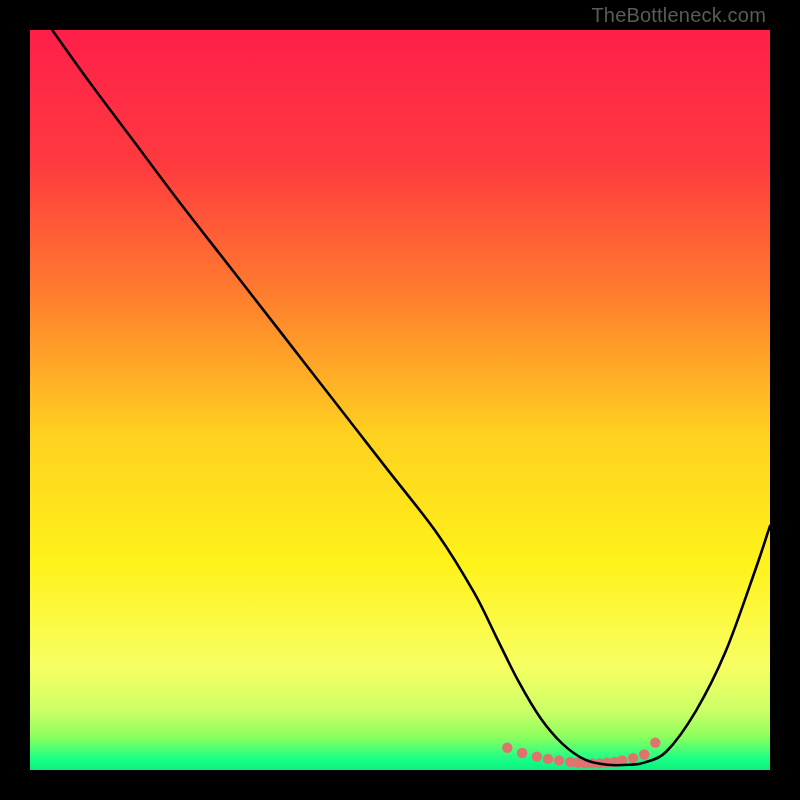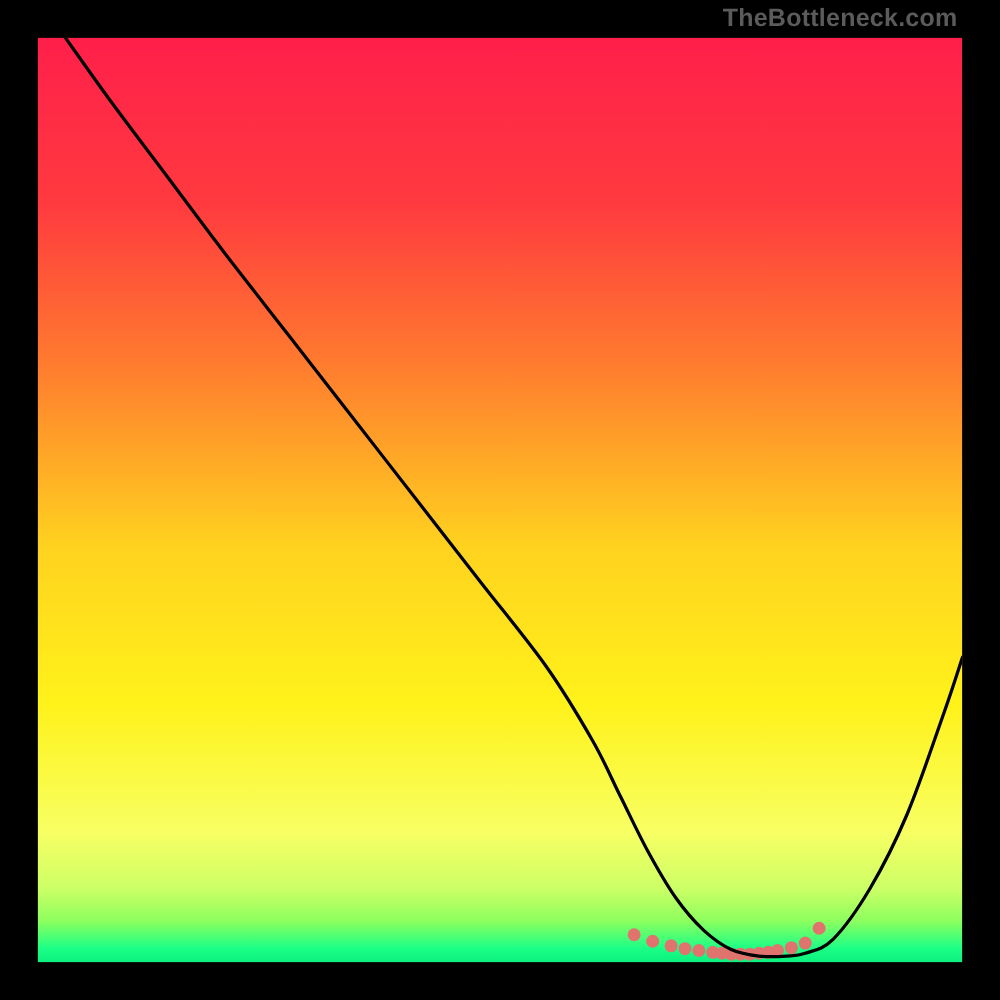--- a/index.html
+++ b/index.html
@@ -38,21 +38,21 @@
     top: 0;
     width: 100%;
     height: 100%;
   }
   .watermark {
     position: absolute;
     top: 4px;
     right: 34px;
     color: #5b5b5b;
     font-size: 20px;
-    font-weight: 700;
+    font-weight: 400;
     letter-spacing: 0.2px;
   }
 </style>
 </head>
 <body>
 
 <div class="frame">
 
   <div class="watermark">TheBottleneck.com</div>
 

